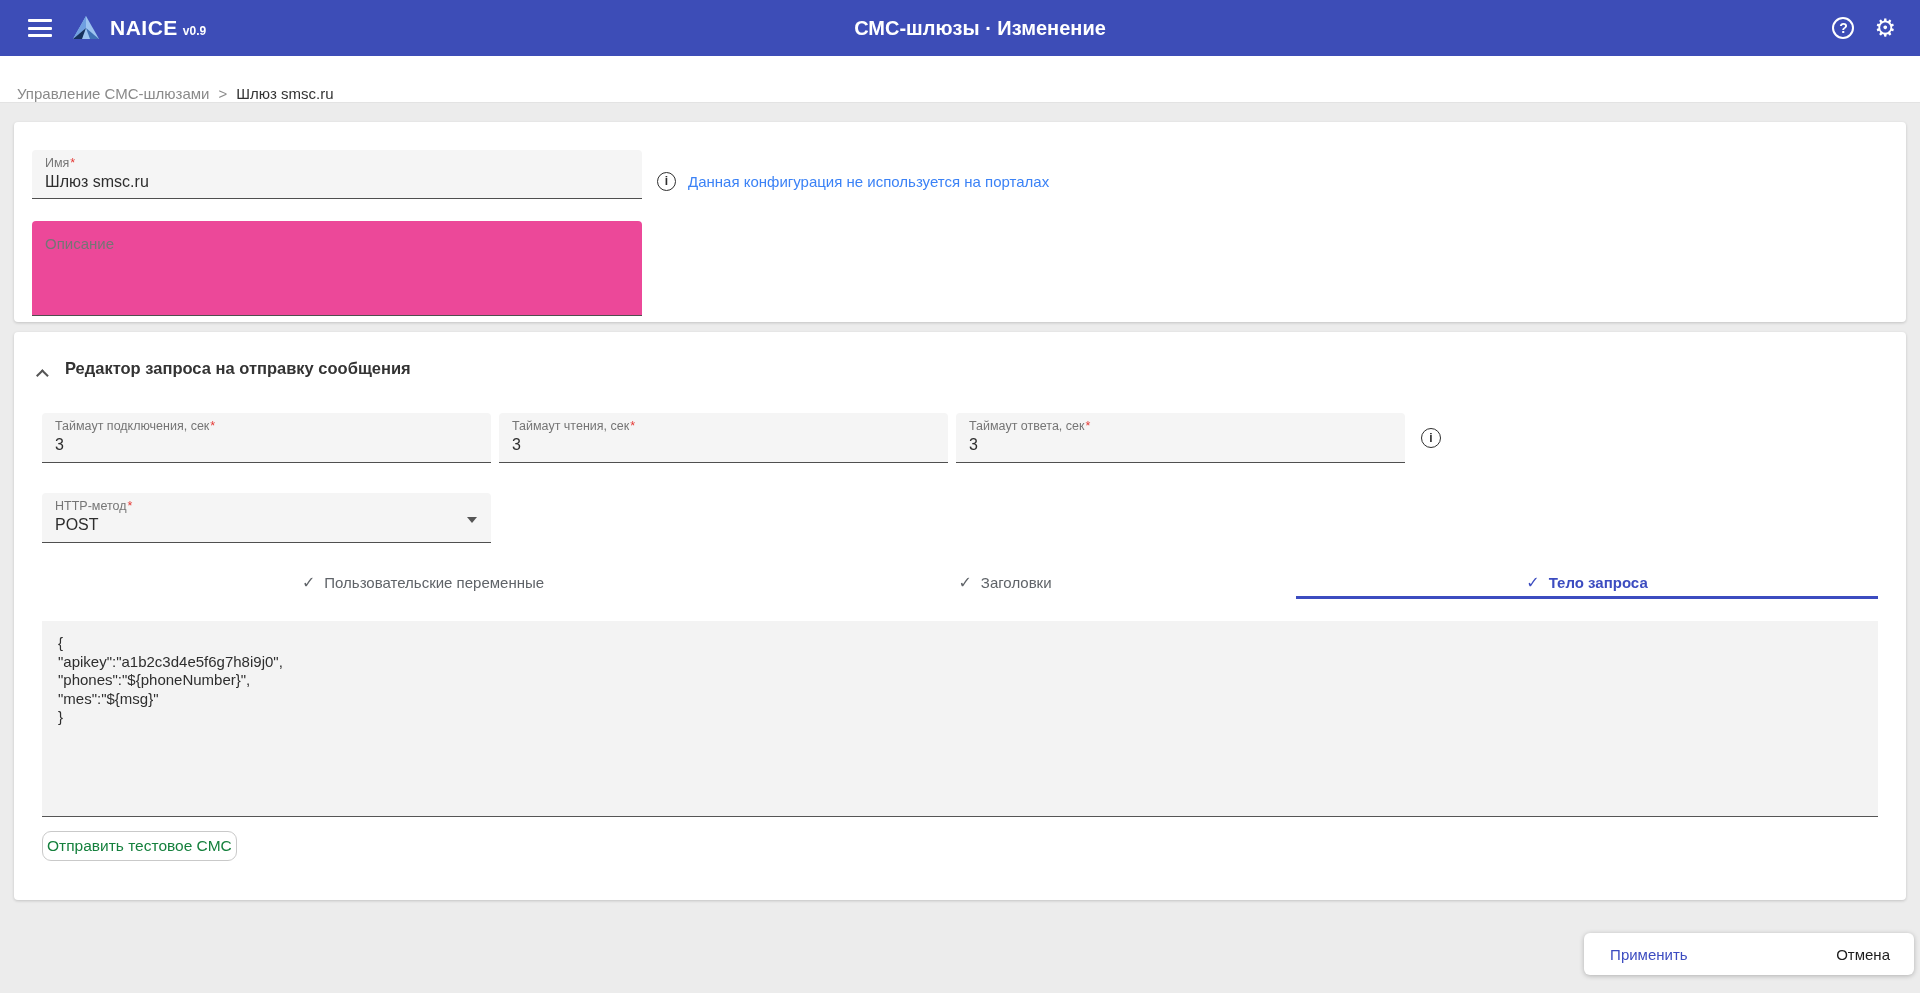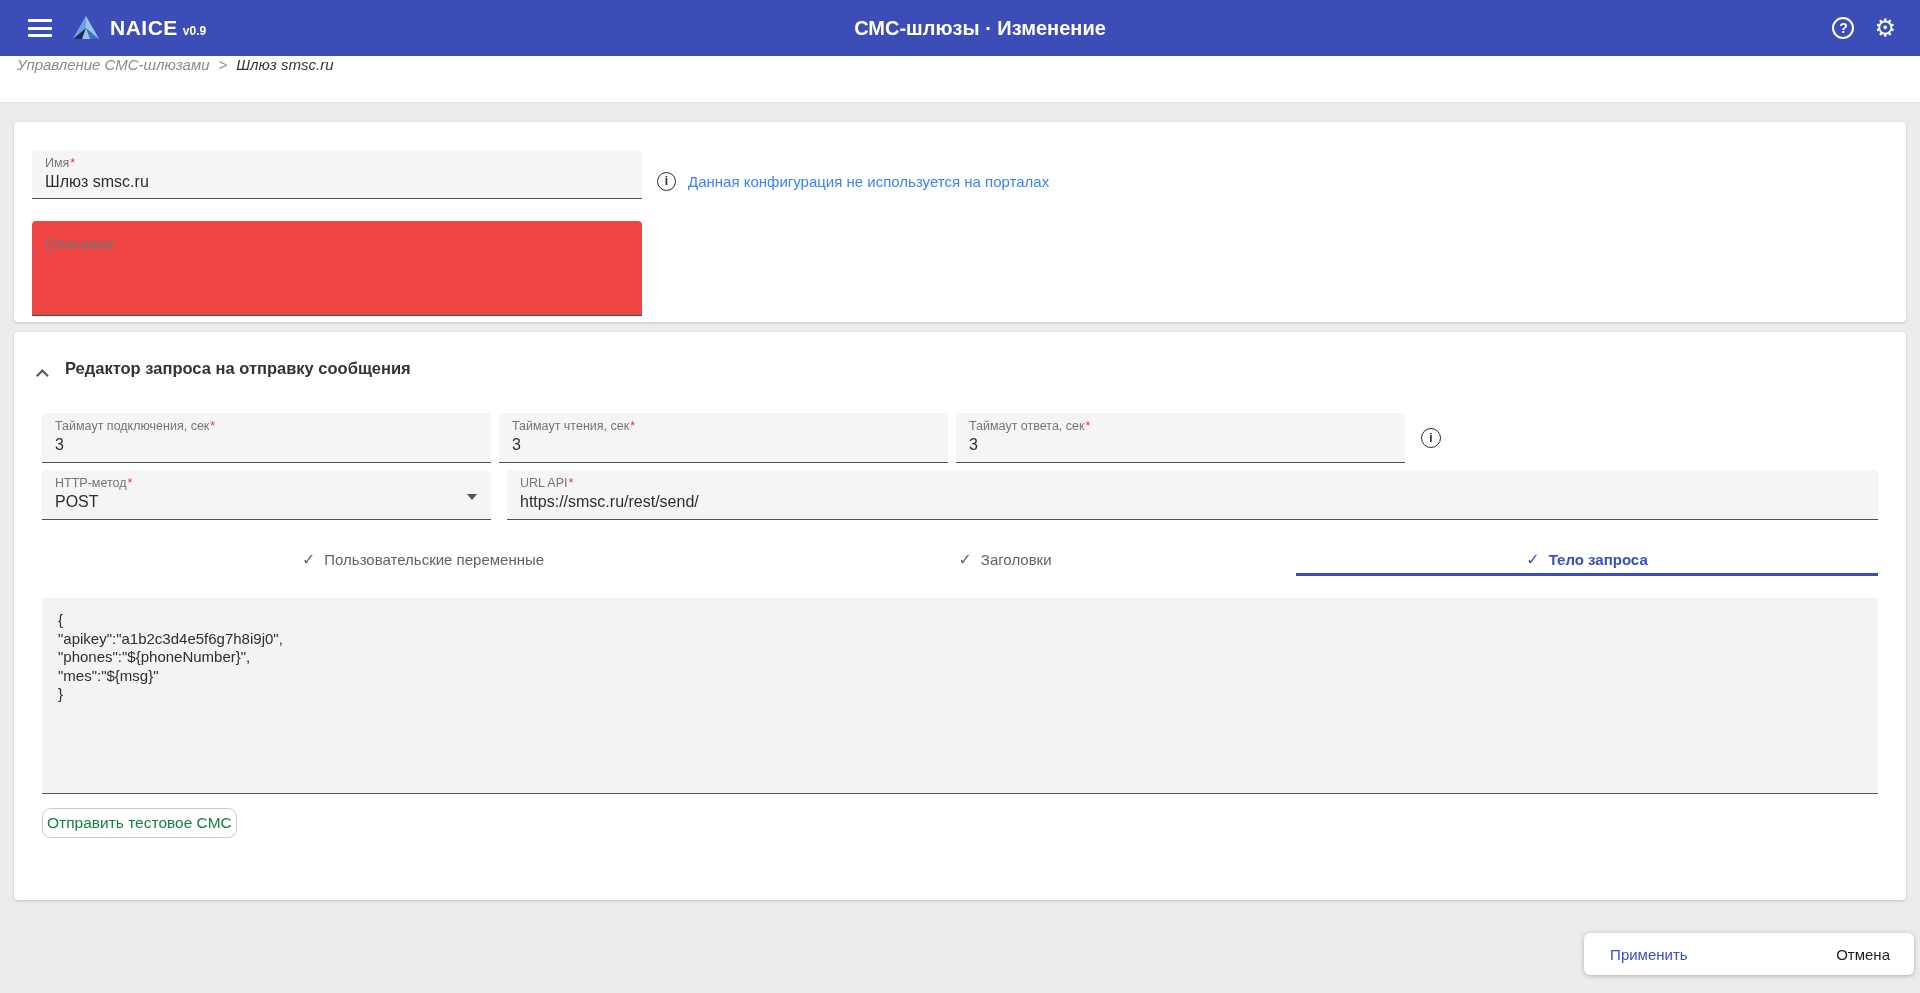--- a/index.html
+++ b/index.html
@@ -13,54 +13,54 @@
   .logo { margin-left:20px; display:flex; align-items:center; }
   .brand { margin-left:10px; display:flex; align-items:baseline; }
   .brand-name { font-size:21px; font-weight:700; letter-spacing:.5px; }
   .brand-ver { font-size:12px; font-weight:700; margin-left:5px; }
   .appbar-title { position:absolute; left:0; right:0; text-align:center; font-size:20px; font-weight:700; pointer-events:none;padding-left:40px; }
   .appbar-right { margin-left:auto; display:flex; align-items:center; gap:20px; margin-right:8px; z-index:2; }
   .help-icon { width:22px; height:22px; border:2px solid #fff; border-radius:50%; display:flex; align-items:center; justify-content:center; font-size:14px; font-weight:700; cursor:pointer; }
   .gear-icon { font-size:24px; line-height:1; cursor:pointer; }
 
   
-  .breadcrumb-bar { height:47px; background:#fff; display:flex; align-items:flex-start; padding-left:17px; font-size:15px; border-bottom:1px solid #e3e3e3;font-style:italic; }
+  .breadcrumb-bar { height:47px; background:#fff; display:flex; align-items:flex-end; padding-left:17px; font-size:15px; border-bottom:1px solid #e3e3e3; }
   .bc-parent { color:#8a8a8a; cursor:pointer; }
   .bc-sep { color:#8a8a8a; margin:0 9px; }
   .bc-current { color:#333; font-weight:500; }
 
   
   .card { background:#fff; border-radius:4px; box-shadow:0 1px 3px rgba(0,0,0,.18); margin:0 14px; }
   .card1 { margin-top:19px; height:200px; padding:28px 18px; display:flex; }
   .card2 { margin-top:10px; height:568px; }
 
   
   .field { background:#f5f5f5; border-radius:4px 4px 0 0; border-bottom:1px solid #4f4f4f; padding:6px 13px 0; }
   .field label { display:block; font-size:12.5px; color:#757575; line-height:15px; }
   .req { color:#e53935; margin-left:1px; }
   .field input { display:block; width:100%; border:none; background:transparent; outline:none; font-family:inherit; font-size:16px; color:#2e2e2e; padding:2px 0 0; }
   .col-left { width:610px; }
   .name-field { height:49px; }
-  .desc-field { margin-top:22px; height:95px; background:#ef4444; border-radius:4px 4px 0 0; border-bottom:1px solid #4f4f4f; }
+  .desc-field { margin-top:22px; height:95px; background:#ec4899; border-radius:4px 4px 0 0; border-bottom:1px solid #4f4f4f; }
   .desc-field textarea { width:100%; height:100%; border:none; background:transparent; outline:none; resize:none; font-family:inherit; font-size:15px; color:#2e2e2e; padding:14px 13px; }
   .desc-field textarea::placeholder { color:#757575; opacity:1; }
 
   .info-row { display:flex; align-items:center; margin-left:15px; margin-top:20px; height:22px; }
   .info-icon { flex:0 0 auto; width:19px; height:19px; border:1.8px solid #2e2e2e; border-radius:50%; display:flex; align-items:center; justify-content:center; font-size:12px; font-weight:700; color:#2e2e2e; font-style:normal; }
   .info-text { margin-left:12px; font-size:15px; color:#3b82f6; }
 
   
   .section-head { display:flex; align-items:flex-end; padding:26px 0 0 26px; height:46px; }
   .chevron-up { width:9px; height:9px; border-left:2px solid #555; border-top:2px solid #555; transform:rotate(45deg) translateY(3px); cursor:pointer; }
   .section-title { margin-left:16px; font-size:16.5px; font-weight:700; color:#333; }
   .rows { padding:0 28px; }
   .t-row { margin-top:35px; display:grid; grid-template-columns:449px 449px 449px 1fr; column-gap:8px; align-items:center; }
   .t-row .field, .h-row .field { height:50px; }
   .t-row .info-icon { margin-left:8px; width:20px; height:20px; }
-  .h-row { margin-top:7px; display:grid; grid-template-columns:449px 1fr; column-gap:16px; }
+  .h-row { margin-top:30px; display:grid; grid-template-columns:449px 1fr; }
   .select-field { position:relative; cursor:pointer; }
   .select-value { font-size:16px; color:#2e2e2e; padding-top:2px; }
   .dd-arrow { position:absolute; right:14px; top:24px; width:0; height:0; border-left:5px solid transparent; border-right:5px solid transparent; border-top:6px solid #555; }
 
   .tabs { margin-top:22px; height:34px; display:flex; padding-left:90px; }
   .tab { flex:1; display:flex; align-items:center; justify-content:center; gap:9px; font-size:15px; color:#5f6368; cursor:pointer; }
   .tab .check { font-size:16px; }
   .tab.active { color:#3c4cc0; font-weight:600; box-shadow:inset 0 -3px 0 #3c4cc0; }
 
   .code-area { margin-top:22px; height:196px; background:#f3f3f3; border-bottom:1px solid #555; padding:13px 16px; }
@@ -149,24 +149,20 @@
           <input type="text" value="3" style="">
         </div>
         <span class="info-icon">i</span>
       </div>
       <div class="h-row">
         <div class="field select-field">
           <label><span>HTTP-метод</span><span class="req">*</span></label>
           <div class="select-value">POST</div>
           <span class="dd-arrow"></span>
         </div>
-        <div class="field">
-          <label><span>URL API</span><span class="req">*</span></label>
-          <input type="text" value="https://smsc.ru/rest/send/" style="">
-        </div>
       </div>
       <div class="tabs">
         <div class="tab">
           <span class="check">✓</span>
           <span>Пользовательские переменные</span>
         </div>
         <div class="tab">
           <span class="check">✓</span>
           <span>Заголовки</span>
         </div>

